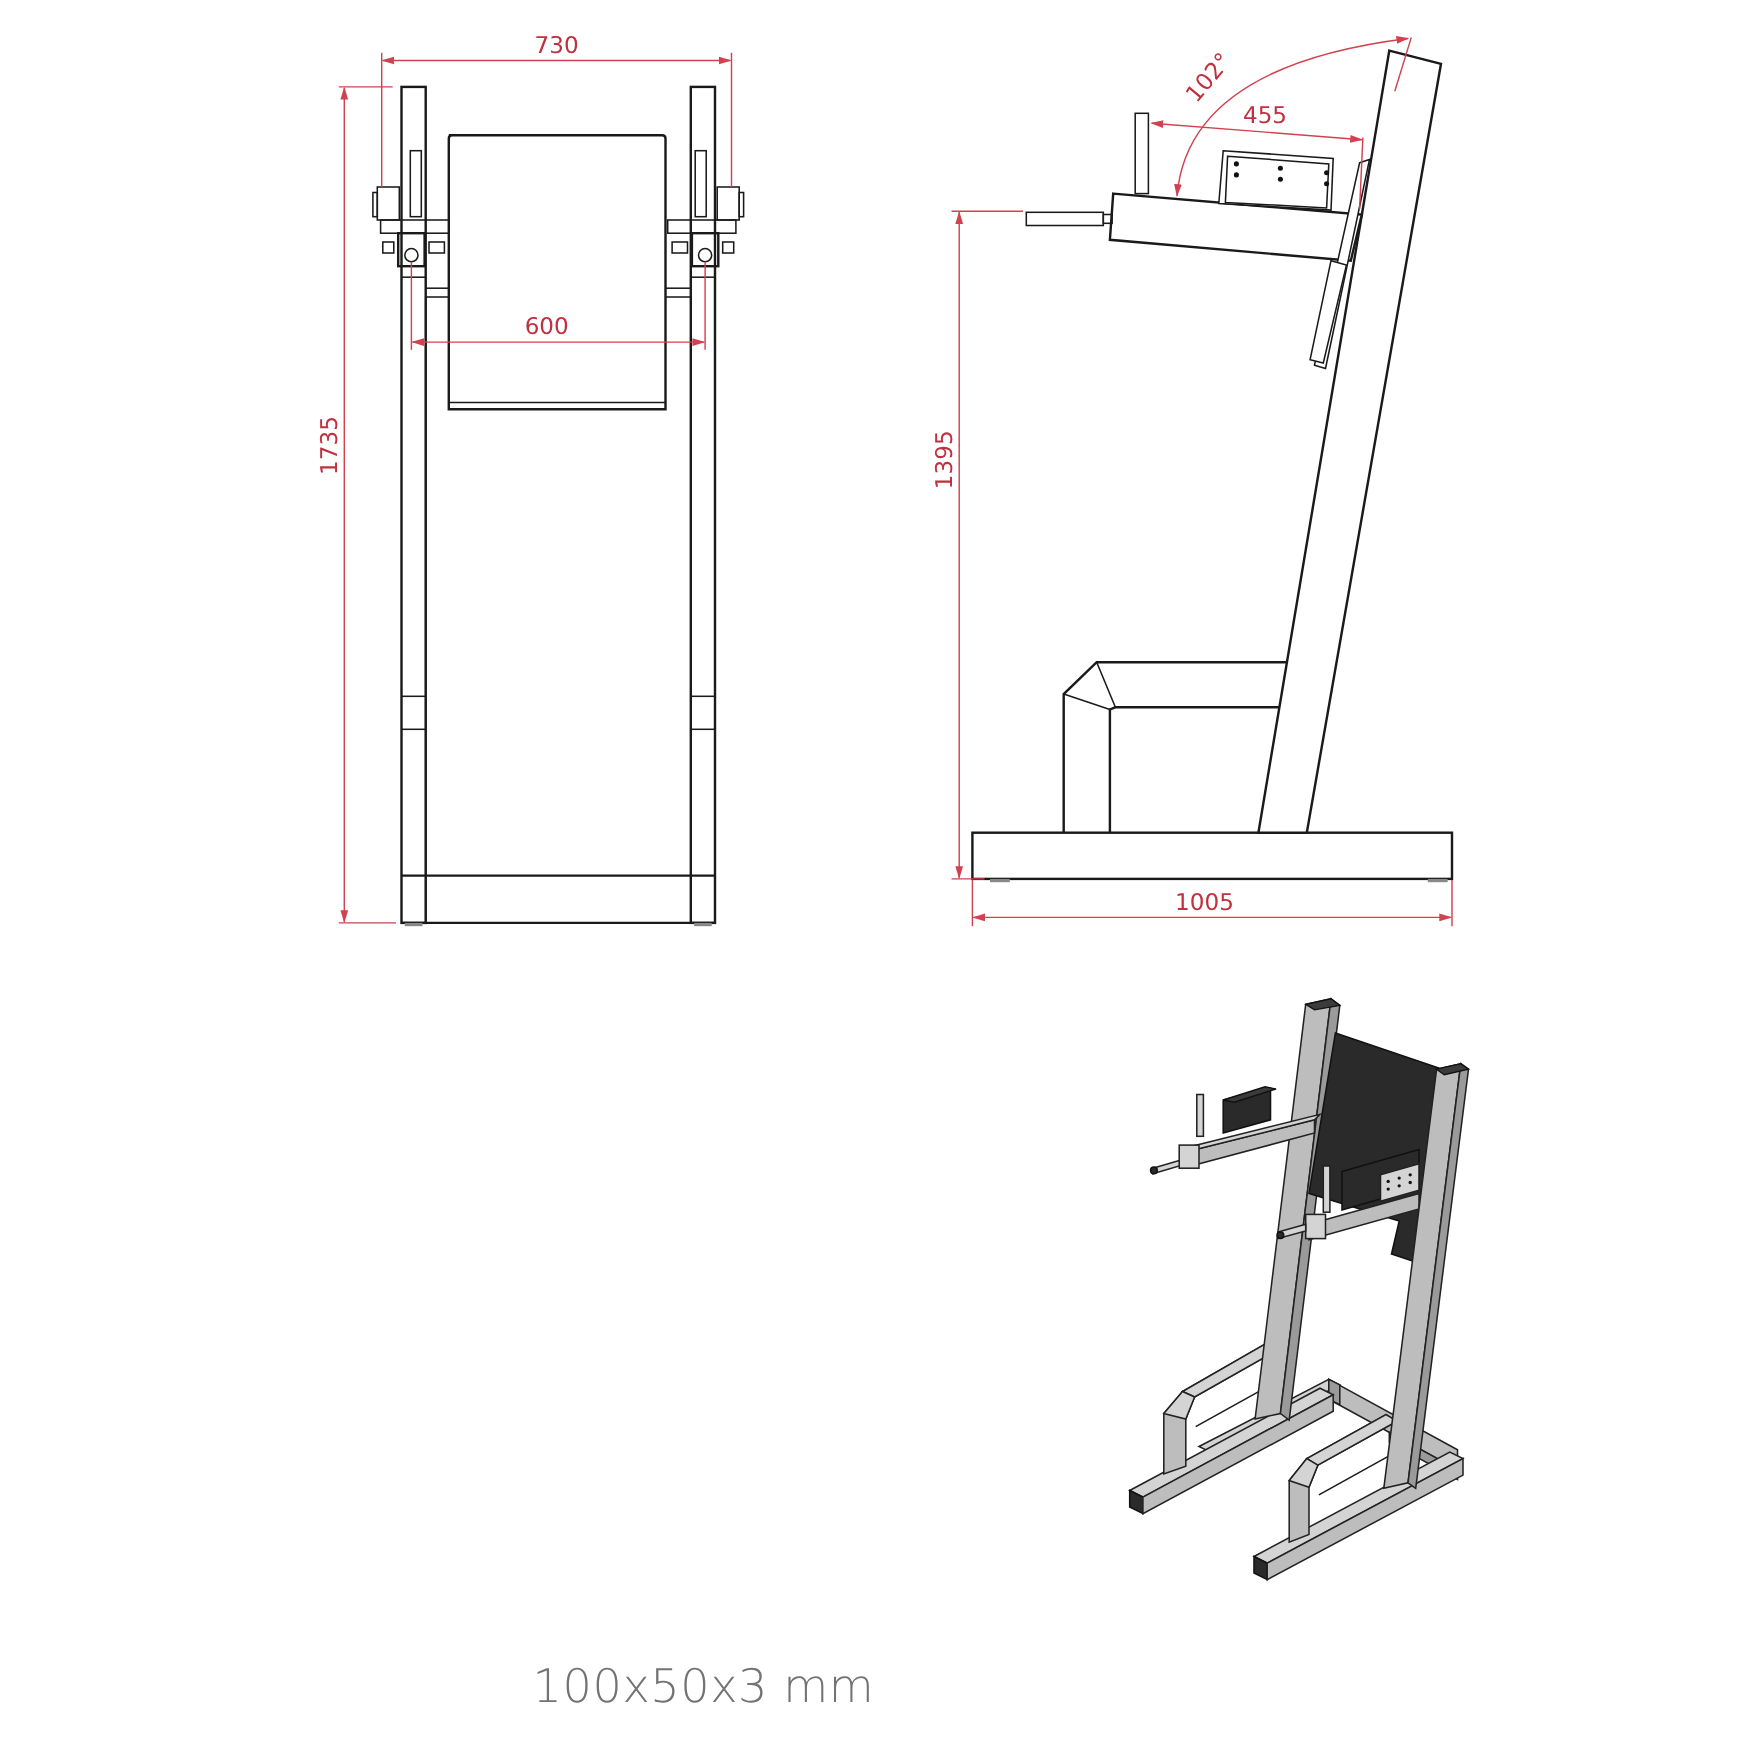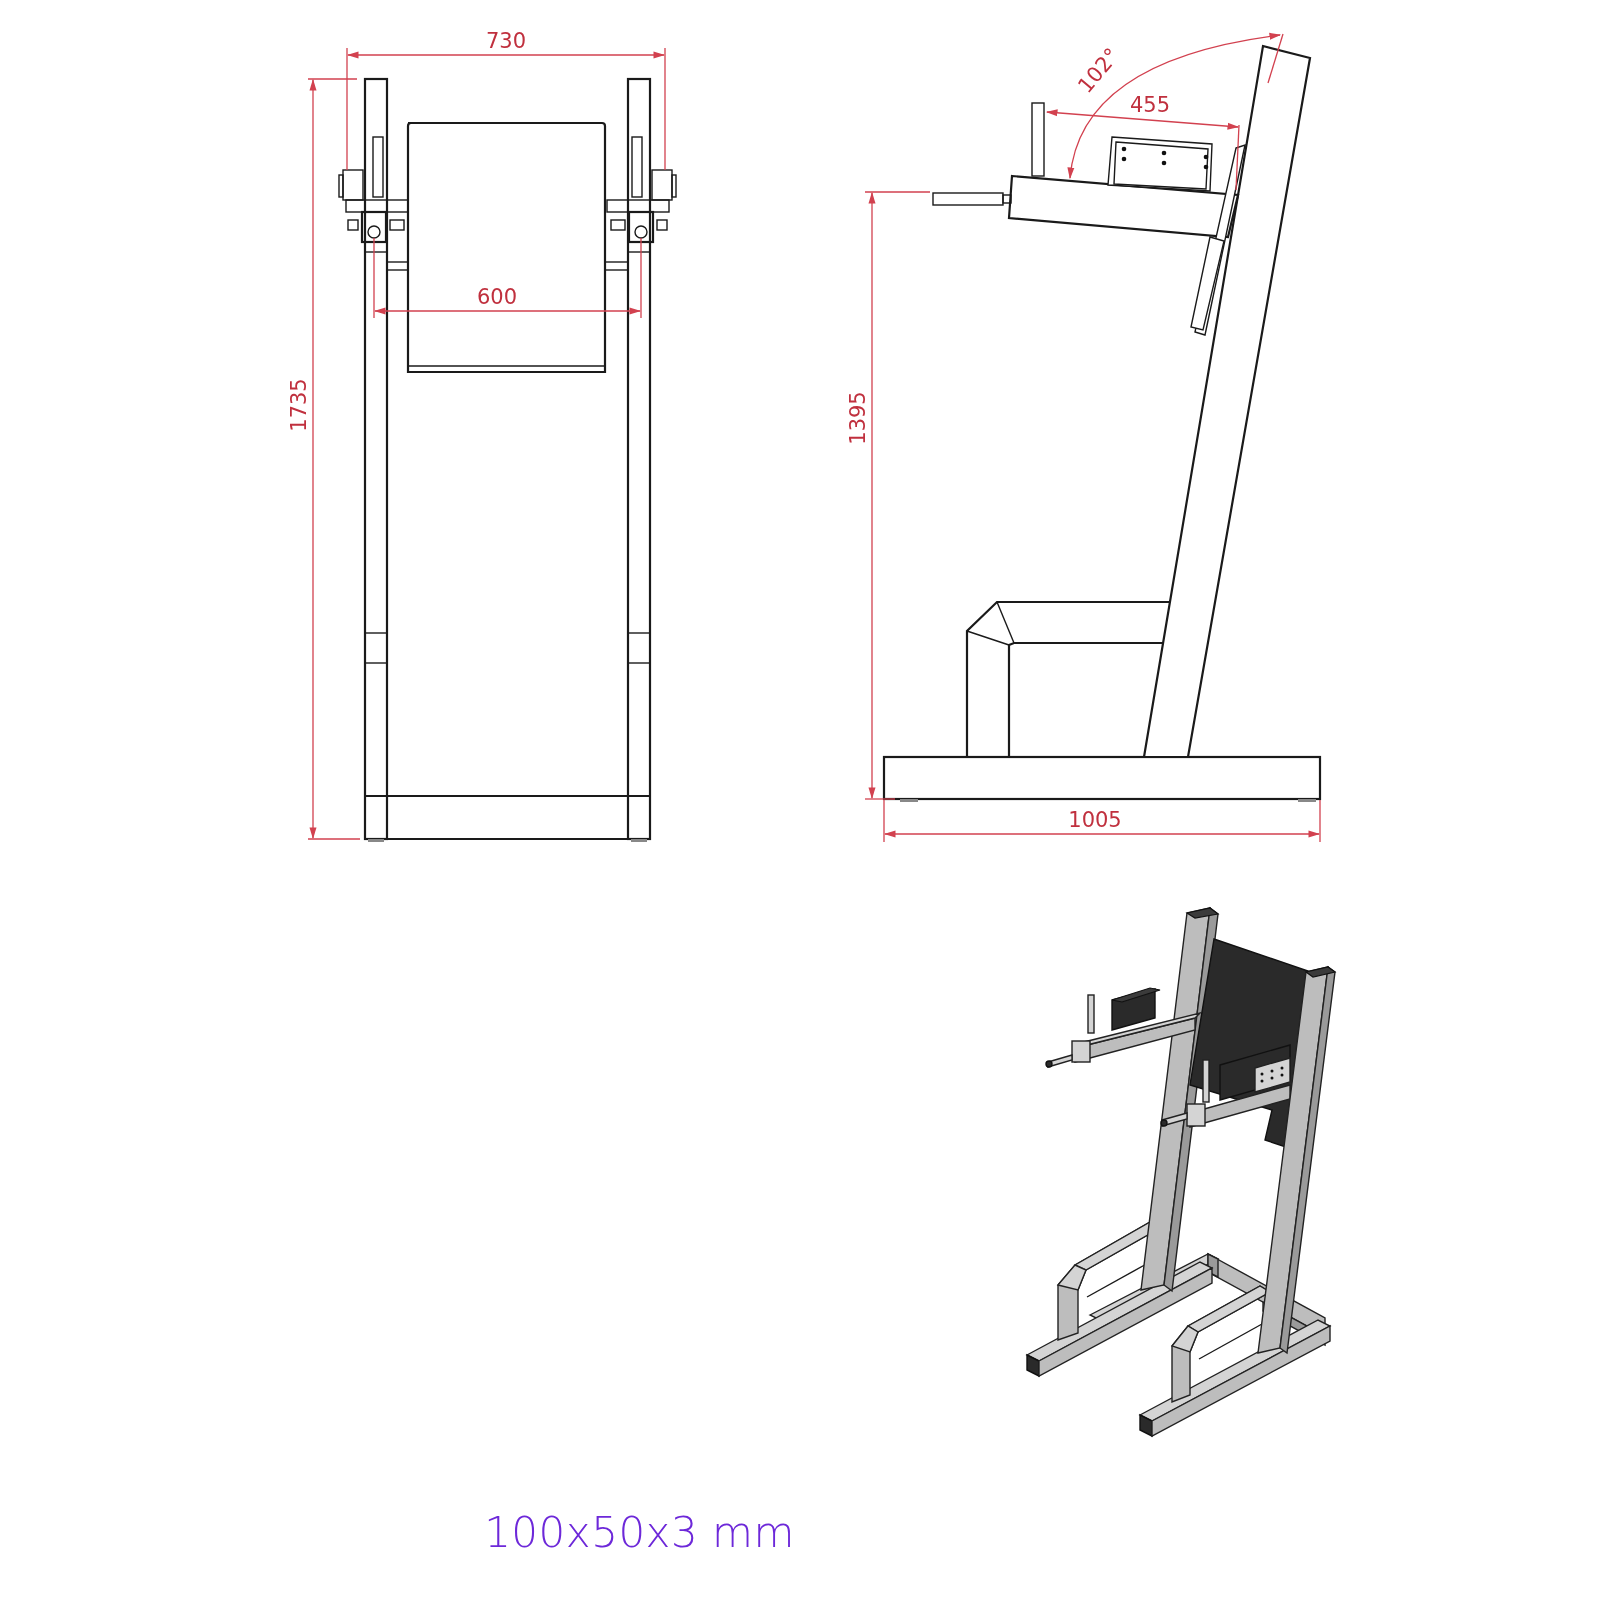--- a/index.html
+++ b/index.html
@@ -4,21 +4,21 @@
 <style>
   html, body { margin: 0; padding: 0; background: #ffffff; }
   body { width: 1600px; height: 1600px; position: relative; overflow: hidden; font-family: "DejaVu Sans", sans-serif; }
   svg { position: absolute; left: 0; top: 0; }
   .ln { stroke: #1a1a1a; stroke-width: 2.2; fill: none; }
   .ln-thin { stroke: #1a1a1a; stroke-width: 1.4; fill: none; }
   .fill-w { fill: #ffffff; }
   .dim { stroke: #d2414f; stroke-width: 1.3; fill: none; }
   .dim-arrow { fill: #d2414f; }
   .dim-text { fill: #c0303e; font-family: "DejaVu Sans", sans-serif; font-size: 21px; }
-  .caption { position: absolute; left: 0; width: 1279px; top: 1508px; text-align: center; font-family: "DejaVu Sans", sans-serif; font-weight: 200; font-size: 42px; color: #6d28d9; letter-spacing: 0.5px; }
+  .caption { position: absolute; left: 0; width: 1279px; top: 1508px; text-align: center; font-family: "DejaVu Sans", sans-serif; font-weight: 200; font-size: 42px; color: #737373; letter-spacing: 0.5px; }
   .metal-top { fill: #d4d4d4; stroke: #222; stroke-width: 1.4; }
   .metal-side { fill: #9a9a9a; stroke: #222; stroke-width: 1.4; }
   .metal-front { fill: #bdbdbd; stroke: #222; stroke-width: 1.4; }
   .pad { fill: #2a2a2a; stroke: #111; stroke-width: 1.4; }
   .pad-hi { fill: #3b3b3b; stroke: #111; stroke-width: 1.2; }
 </style>
 </head>
 <body>
 
 <svg width="1600" height="1600" viewBox="0 0 1600 1600">

